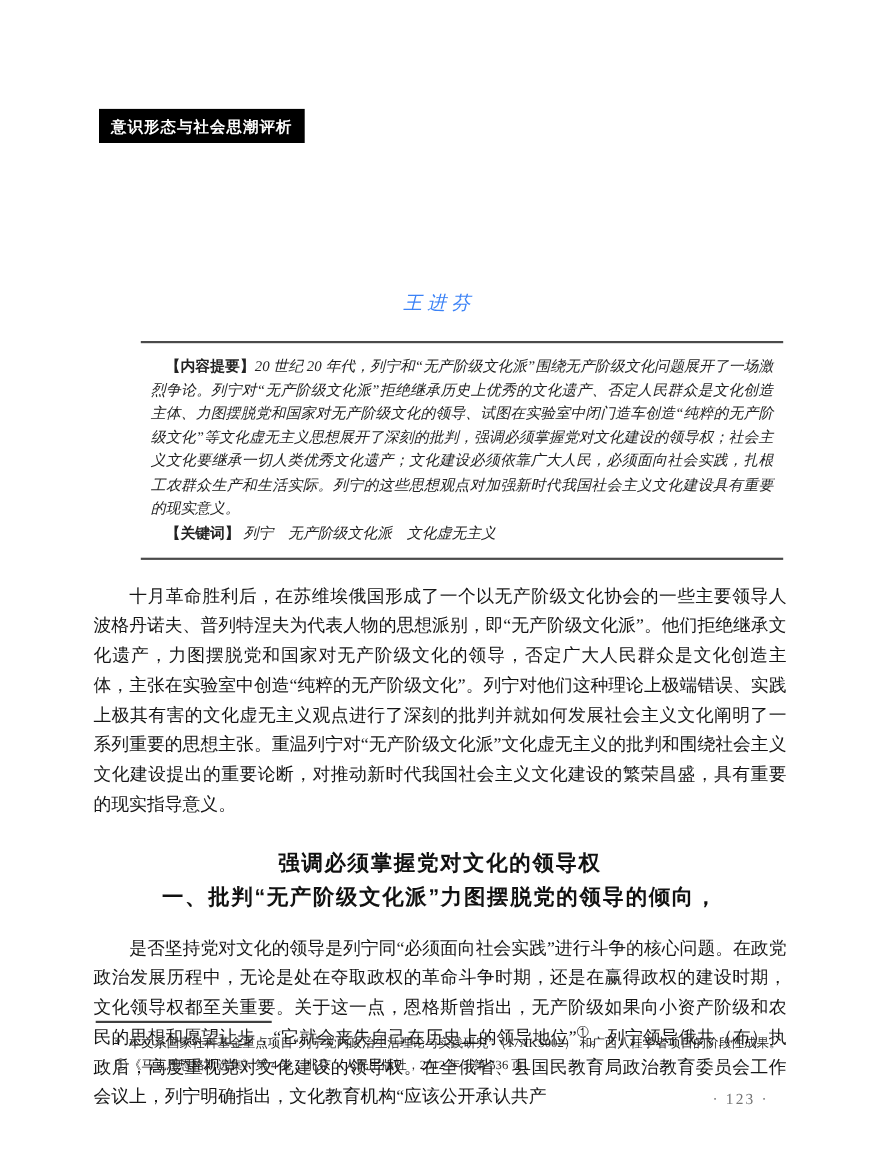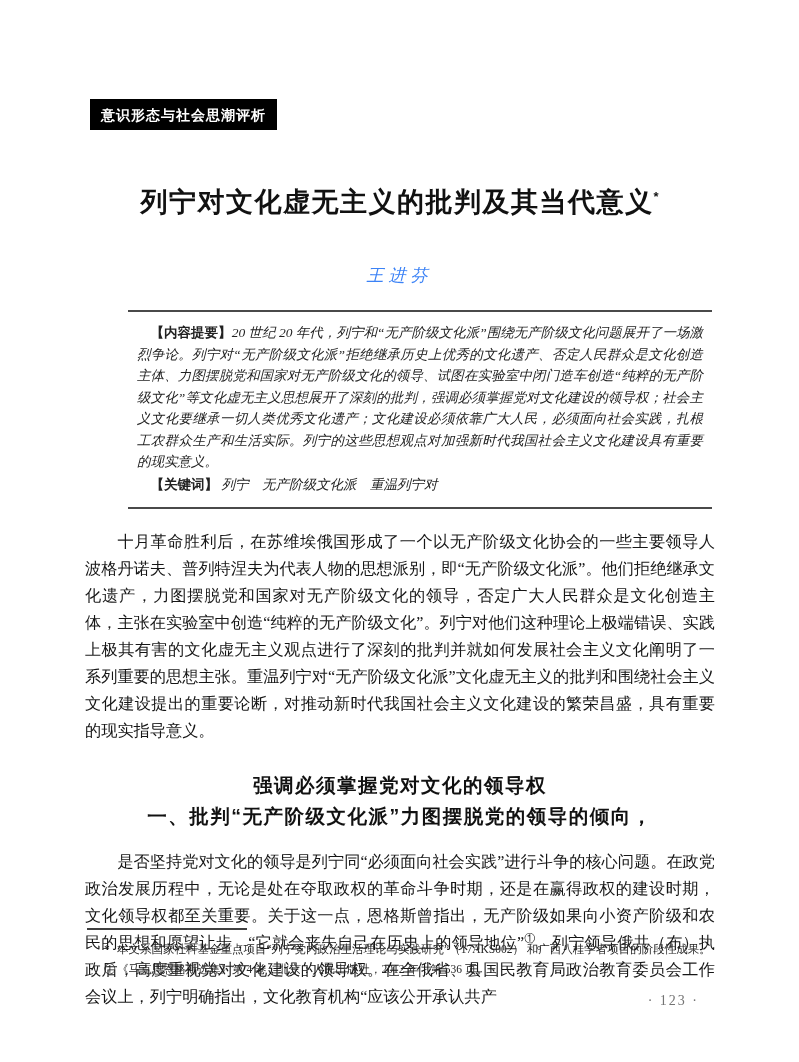--- a/index.html
+++ b/index.html
@@ -149,29 +149,26 @@
 </style>
 </head>
 <body>
 
 <div class="page">
 
   <div class="rubric-box">
     <span>意识形态与社会思潮评析</span>
   </div>
 
-  <div class="title-wrap">
-    <span>列宁对文化虚无主义的批判及其当代意义</span><span class="title-note-mark">*</span>
-  </div>
 
   <div class="author">王进芬</div>
 
   <div class="abstract-block">
     <p><span class="ab-label">【内容提要】</span><span>20 世纪 20 年代，列宁和“无产阶级文化派”围绕无产阶级文化问题展开了一场激烈争论。列宁对“无产阶级文化派”拒绝继承历史上优秀的文化遗产、否定人民群众是文化创造主体、力图摆脱党和国家对无产阶级文化的领导、试图在实验室中闭门造车创造“纯粹的无产阶级文化”等文化虚无主义思想展开了深刻的批判，强调必须掌握党对文化建设的领导权；社会主义文化要继承一切人类优秀文化遗产；文化建设必须依靠广大人民，必须面向社会实践，扎根工农群众生产和生活实际。列宁的这些思想观点对加强新时代我国社会主义文化建设具有重要的现实意义。</span></p>
-    <p class="keywords-line"><span class="ab-label">【关键词】</span> <span>列宁　无产阶级文化派　重温列宁对</span></p>
+    <p class="keywords-line"><span class="ab-label">【关键词】</span> <span>列宁　无产阶级文化派　文化虚无主义</span></p>
   </div>
 
   <div class="body-text">
     <p>十月革命胜利后，在苏维埃俄国形成了一个以无产阶级文化协会的一些主要领导人波格丹诺夫、普列特涅夫为代表人物的思想派别，即“无产阶级文化派”。他们拒绝继承文化遗产，力图摆脱党和国家对无产阶级文化的领导，否定广大人民群众是文化创造主体，主张在实验室中创造“纯粹的无产阶级文化”。列宁对他们这种理论上极端错误、实践上极其有害的文化虚无主义观点进行了深刻的批判并就如何发展社会主义文化阐明了一系列重要的思想主张。重温列宁对“无产阶级文化派”文化虚无主义的批判和围绕社会主义文化建设提出的重要论断，对推动新时代我国社会主义文化建设的繁荣昌盛，具有重要的现实指导意义。</p>
     <div class="section-heading">
       <div>强调必须掌握党对文化的领导权</div>
       <div>一、批判“无产阶级文化派”力图摆脱党的领导的倾向，</div>
     </div>
     <p><span>是否坚持党对文化的领导是列宁同“必须面向社会实践”进行斗争的核心问题。在政党政治发展历程中，无论是处在夺取政权的革命斗争时期，还是在赢得政权的建设时期，文化领导权都至关重要。关于这一点，恩格斯曾指出，无产阶级如果向小资产阶级和农民的思想和愿望让步，“它就会丧失自己在历史上的领导地位”</span><span class="fn-ref">①</span><span>。列宁领导俄共（布）执政后，高度重视党对文化建设的领导权。在全俄省、县国民教育局政治教育委员会工作会议上，列宁明确指出，文化教育机构“应该公开承认共产</span></p>
   </div>

